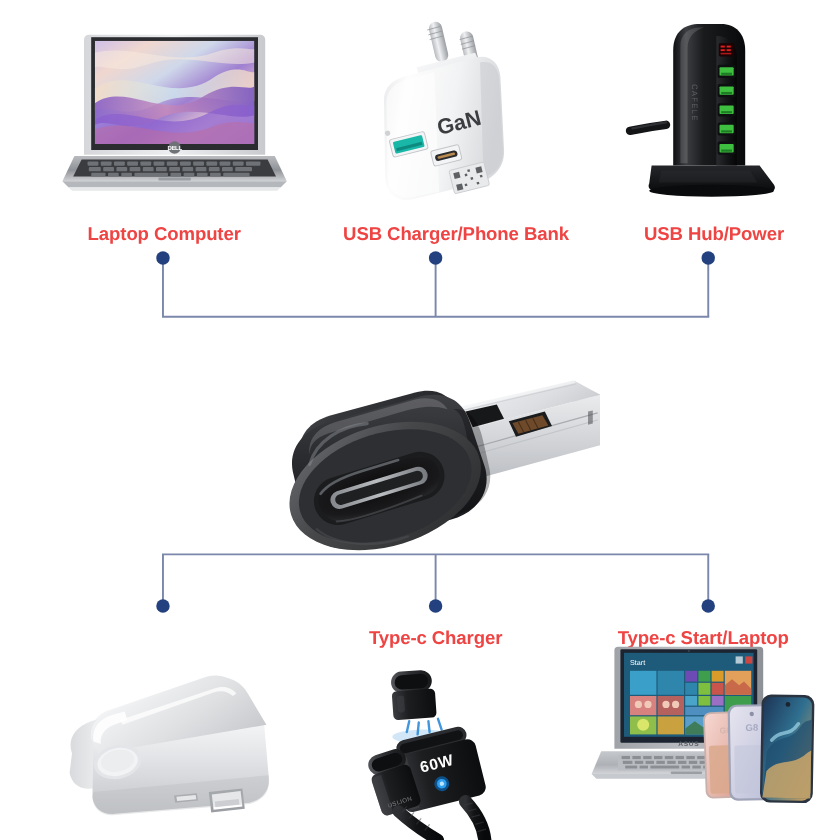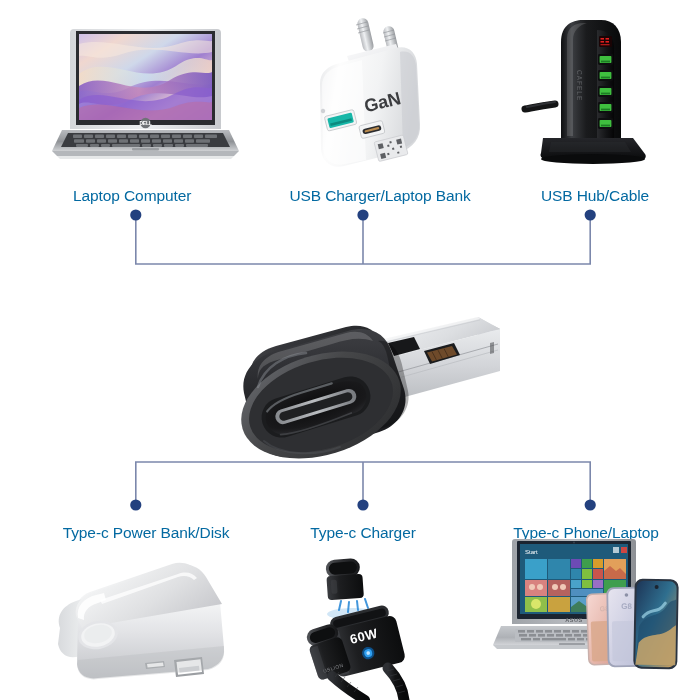--- a/index.html
+++ b/index.html
@@ -22,22 +22,22 @@
     width: 700px;
     height: 700px;
     background: #ffffff;
   }
 
   
   .label {
     position: absolute;
     font-family: "Liberation Sans", sans-serif;
     font-size: 15.5px;
-    font-weight: 400;
-    color: #0369a1;
+    font-weight: 700;
+    color: #ef4444;
     white-space: nowrap;
     letter-spacing: -0.1px;
     line-height: 1;
   }
   .label.center { transform: translateX(-50%); }
 
   
   #connectors { position: absolute; left: 0; top: 0; }
 
   
@@ -309,22 +309,22 @@
       <line x1="135.8" y1="462" x2="135.8" y2="502" stroke="#7b87ab" stroke-width="1.6"></line>
       <line x1="363" y1="462" x2="363" y2="502" stroke="#7b87ab" stroke-width="1.6"></line>
       <line x1="590.2" y1="462" x2="590.2" y2="502" stroke="#7b87ab" stroke-width="1.6"></line>
       <circle cx="135.8" cy="505" r="5.6" fill="#23417f"></circle>
       <circle cx="363" cy="505" r="5.6" fill="#23417f"></circle>
       <circle cx="590.2" cy="505" r="5.6" fill="#23417f"></circle>
     </g>
   </svg>
 
   <div class="label" style="left:73px; top:188px;">Laptop Computer</div>
-  <div class="label center" style="left:380px; top:188px;">USB Charger/Laptop Bank</div>
-  <div class="label center" style="left:595px; top:188px;">USB Hub/Cable</div>
+  <div class="label center" style="left:380px; top:188px;">USB Charger/Phone Bank</div>
+  <div class="label center" style="left:595px; top:188px;">USB Hub/Power</div>
 
   <div class="product" style="left:228px; top:281px; width:278px; height:180px;">
     <svg viewBox="0 0 278 180" xmlns="http://www.w3.org/2000/svg">
       <defs>
         <linearGradient id="metalTop" x1="0" y1="0" x2="1" y2="0.45">
           <stop offset="0%" stop-color="#fdfdfd"></stop>
           <stop offset="35%" stop-color="#eef0f2"></stop>
           <stop offset="72%" stop-color="#dcdee1"></stop>
           <stop offset="100%" stop-color="#c6c8cc"></stop>
         </linearGradient>
@@ -417,23 +417,22 @@
 
         <path d="M40 116 C 48 110, 62 108, 78 108 L110 108" stroke="#9aa0a6" stroke-width="2.2" fill="none" opacity="0.5" stroke-linecap="round"></path>
         <path d="M46 142 C 58 145, 86 145, 120 142" stroke="#6e7176" stroke-width="1.6" fill="none" opacity="0.4" stroke-linecap="round"></path>
       </g>
 
       <path d="M30 106 C 36 86, 56 74, 78 72" stroke="#8f9398" stroke-width="2.6" fill="none" opacity="0.45" stroke-linecap="round"></path>
       <path d="M36 160 C 52 174, 86 176, 112 166" stroke="#56585c" stroke-width="2" fill="none" opacity="0.4" stroke-linecap="round"></path>
     </svg>
   </div>
 
-  <div class="label center" style="left:146px; top:525px;">Type-c Power Bank/Disk</div>
   <div class="label center" style="left:363px; top:525px;">Type-c Charger</div>
-  <div class="label center" style="left:586px; top:525px;">Type-c Phone/Laptop</div>
+  <div class="label center" style="left:586px; top:525px;">Type-c Start/Laptop</div>
 
   <div class="product" style="left:52px; top:556px; width:180px; height:130px;">
     <svg viewBox="0 0 180 130" xmlns="http://www.w3.org/2000/svg">
       <defs>
         <linearGradient id="pbTop" x1="0" y1="0" x2="1" y2="0.6">
           <stop offset="0%" stop-color="#fbfbfc"></stop>
           <stop offset="30%" stop-color="#f0f1f2"></stop>
           <stop offset="65%" stop-color="#dfe0e2"></stop>
           <stop offset="100%" stop-color="#c9cace"></stop>
         </linearGradient>

